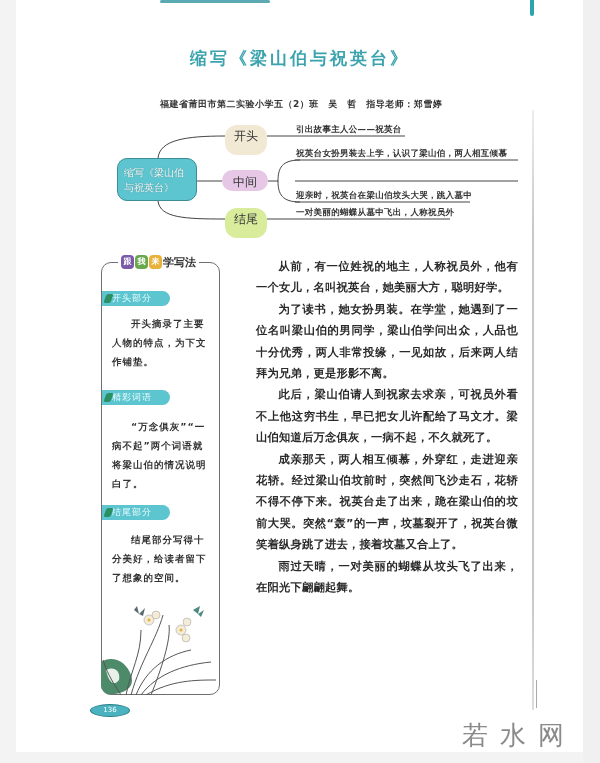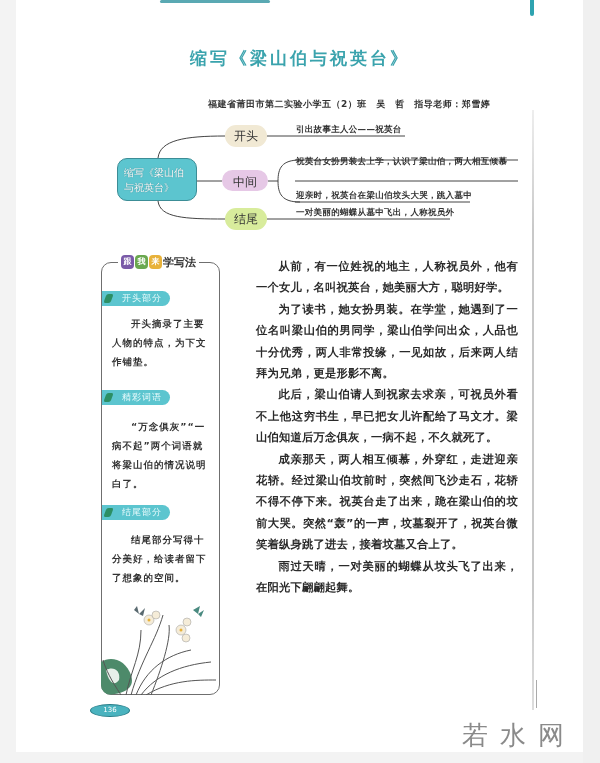--- a/index.html
+++ b/index.html
@@ -5,37 +5,37 @@
   * { box-sizing: border-box; margin: 0; padding: 0; }
   html, body { width: 600px; height: 763px; overflow: hidden; }
   body { background: #f3f3f3; font-family: "DejaVu Sans", "Liberation Sans", sans-serif; color: #222; position: relative; }
   .page { position: absolute; left: 16px; top: 0; width: 567px; height: 752px; background: #ffffff; }
   .right-shade { position: absolute; left: 583px; top: 0; width: 17px; height: 763px; background: #f0f0f0; }
   .page-rule { position: absolute; left: 532px; top: 110px; width: 2px; height: 600px; background: linear-gradient(#eee, #c8c8c8 20%, #c8c8c8 80%, #ddd); }
   .top-band { position: absolute; left: 160px; top: 0; width: 110px; height: 3px; background: #5aa9b3; border-radius: 2px; }
   .top-corner { position: absolute; left: 530px; top: 0; width: 4px; height: 16px; background: #2ea3b0; border-radius: 0 0 2px 2px; }
 
   .title { position: absolute; left: 0; width: 600px; top: 47px; text-align: center; font-size: 17px; font-weight: bold; color: #3aa3ad; letter-spacing: 3px; }
-  .byline { position: absolute; left: 160px; top: 98px; font-size: 9px; font-weight: bold; color: #333; letter-spacing: 0.5px; white-space: nowrap; margin-left: 48px; }
+  .byline { position: absolute; left: 160px; top: 98px; font-size: 9px; font-weight: bold; color: #333; letter-spacing: 0.5px; white-space: nowrap; }
 
   
   .mm { position: absolute; left: 0; top: 0; width: 600px; height: 250px; }
   .mm svg { position: absolute; left: 0; top: 0; }
   .mm-root { position: absolute; left: 117px; top: 158px; width: 80px; height: 43px; background: #5cc5cf; border: 1px solid #3c8d96; border-radius: 10px; font-size: 10px; line-height: 15px; color: #fff; padding: 6px 6px; text-shadow: 0 0 1px #2b6f77; }
-  .mm-node { position: absolute; width: 42px; height: 22px; border-radius: 12px; font-size: 12px; text-align: center; line-height: 22px; color: #333; }
+  .mm-node { position: absolute; width: 42px; height: 30px; border-radius: 12px; font-size: 12px; text-align: center; line-height: 22px; color: #333; }
   .mm-node.start { left: 225px; top: 125px; background: #f1e9d4; }
   .mm-node.mid { left: 222px; top: 170px; background: #e6c8e6; width: 46px; height: 21px; line-height: 24px; }
   .mm-node.end { left: 225px; top: 208px; background: #d8ec9c; }
   .mm-text { position: absolute; font-size: 8.5px; font-weight: bold; color: #333; white-space: nowrap; letter-spacing: 0.3px; }
 
   
   .sb-head { position: absolute; left: 118px; top: 253px; height: 18px; font-size: 11px; font-weight: bold; color: #333; display: flex; align-items: center; }
   .sb-chip { display: inline-block; width: 13px; height: 14px; border-radius: 4px; margin-right: 1px; font-size: 8px; color: #fff; text-align: center; line-height: 14px; }
   .sb-box { position: absolute; left: 101px; top: 262px; width: 119px; height: 433px; border: 1.3px solid #6f6f6f; border-radius: 10px; }
-  .sb-label { position: absolute; left: 102px; width: 68px; height: 15px; background: #5cc5cf; border-radius: 0 8px 8px 0; font-size: 9px; color: #e8fbfc; padding-left: 20px; line-height: 15px; letter-spacing: 1px; }
+  .sb-label { position: absolute; left: 102px; width: 68px; height: 15px; background: #5cc5cf; border-radius: 0 8px 8px 0; font-size: 9px; color: #e8fbfc; padding-left: 10px; line-height: 15px; letter-spacing: 1px; }
   .sb-label::before { content: ""; position: absolute; left: 3px; top: 3px; width: 7px; height: 9px; background: #2c8f64; transform: skewX(-20deg); border-radius: 2px; }
   .sb-text { position: absolute; left: 112px; width: 100px; font-size: 9.5px; font-weight: bold; line-height: 19px; color: #333; letter-spacing: 1px; }
 
   
   .body { position: absolute; left: 256px; top: 256px; width: 262px; font-size: 11.3px; line-height: 21.4px; color: #2a2a2a; font-weight: bold; letter-spacing: 0.2px; }
   .body p { text-indent: 2em; text-align: justify; }
 
   
   .flower { position: absolute; left: 101px; top: 600px; width: 119px; height: 95px; overflow: hidden; border-radius: 0 0 10px 10px; }
   .page-num { position: absolute; left: 90px; top: 704px; width: 40px; height: 13px; border-radius: 50%; background: #4ab3bf; border: 1px solid #2a7f8a; font-size: 7px; color: #fff; text-align: center; line-height: 11px; }
@@ -68,21 +68,21 @@
       <path d="M295 181 L518 181"></path>
       <path d="M295 202 L470 202"></path>
       <path d="M267 219 L450 219"></path>
     </g>
   </svg>
   <div class="mm-root">缩写《梁山伯与祝英台》</div>
   <div class="mm-node start">开头</div>
   <div class="mm-node mid">中间</div>
   <div class="mm-node end">结尾</div>
   <div class="mm-text" style="left:296px;top:124px;">引出故事主人公——祝英台</div>
-  <div class="mm-text" style="left:296px;top:156px;">祝英台女扮男装去上学，认识了梁山伯，两人相互倾慕</div>
+  <div class="mm-text" style="left:296px;top:148px;">祝英台女扮男装去上学，认识了梁山伯，两人相互倾慕</div>
   <div class="mm-text" style="left:296px;top:190px;">迎亲时，祝英台在梁山伯坟头大哭，跳入墓中</div>
   <div class="mm-text" style="left:296px;top:207px;">一对美丽的蝴蝶从墓中飞出，人称祝员外</div>
 </div>
 
 <div class="sb-box"></div>
 <div class="sb-head" style="background:#fff;padding:0 3px;">
   <span class="sb-chip" style="background:#7a5aa8;">跟</span>
   <span class="sb-chip" style="background:#6aa84f;">我</span>
   <span class="sb-chip" style="background:#e8b23a;">来</span>
   <span>学写法</span>

